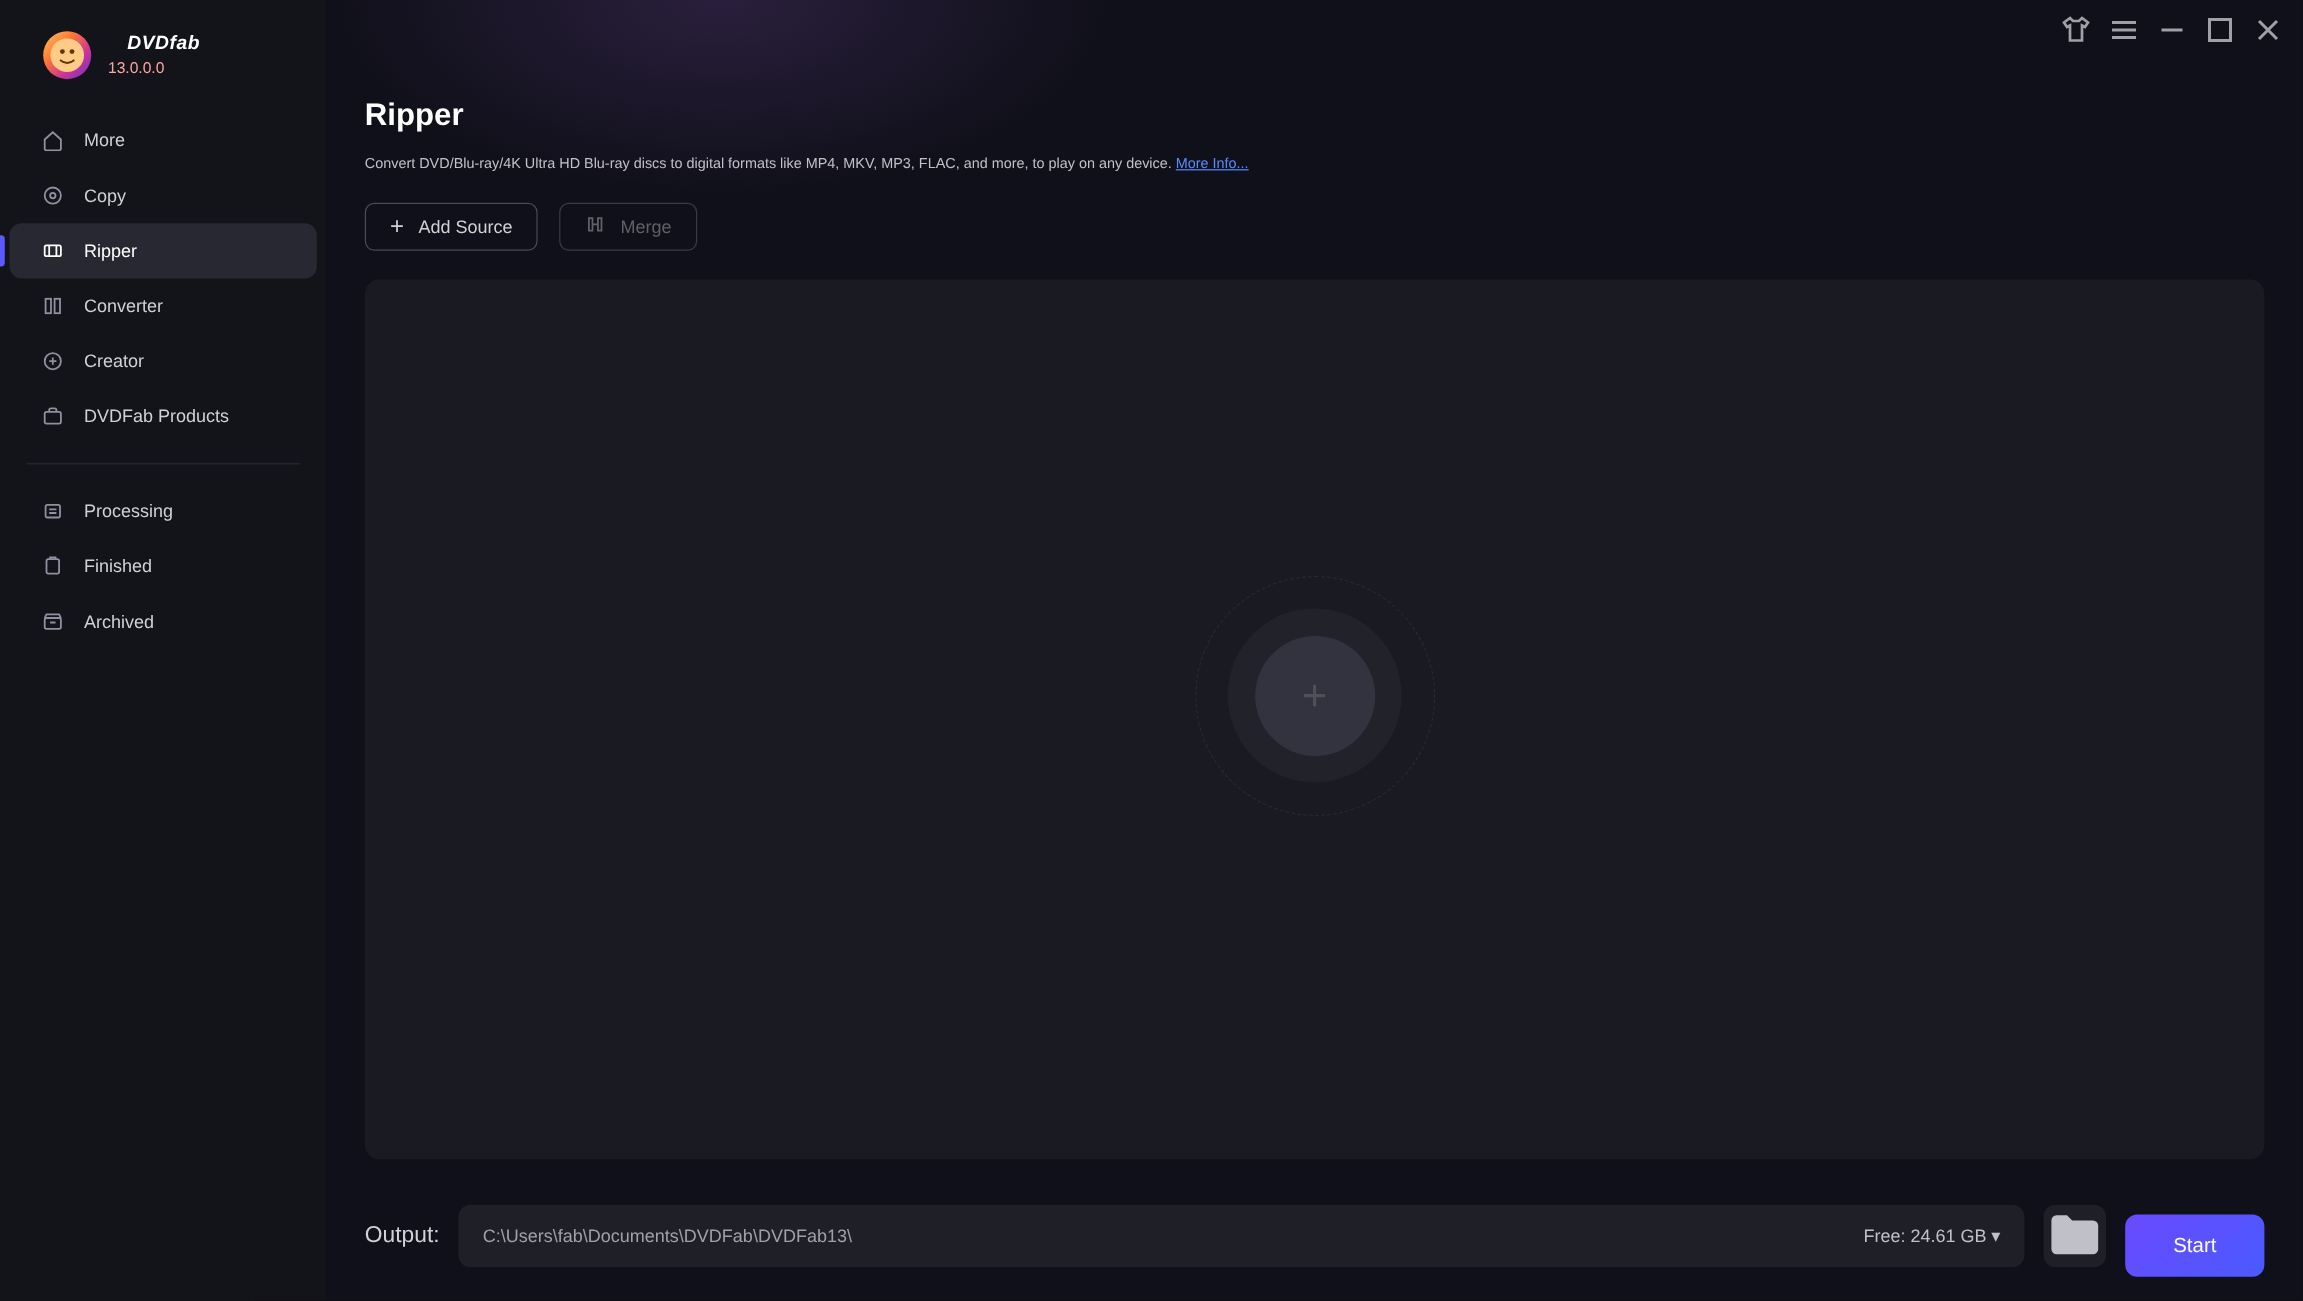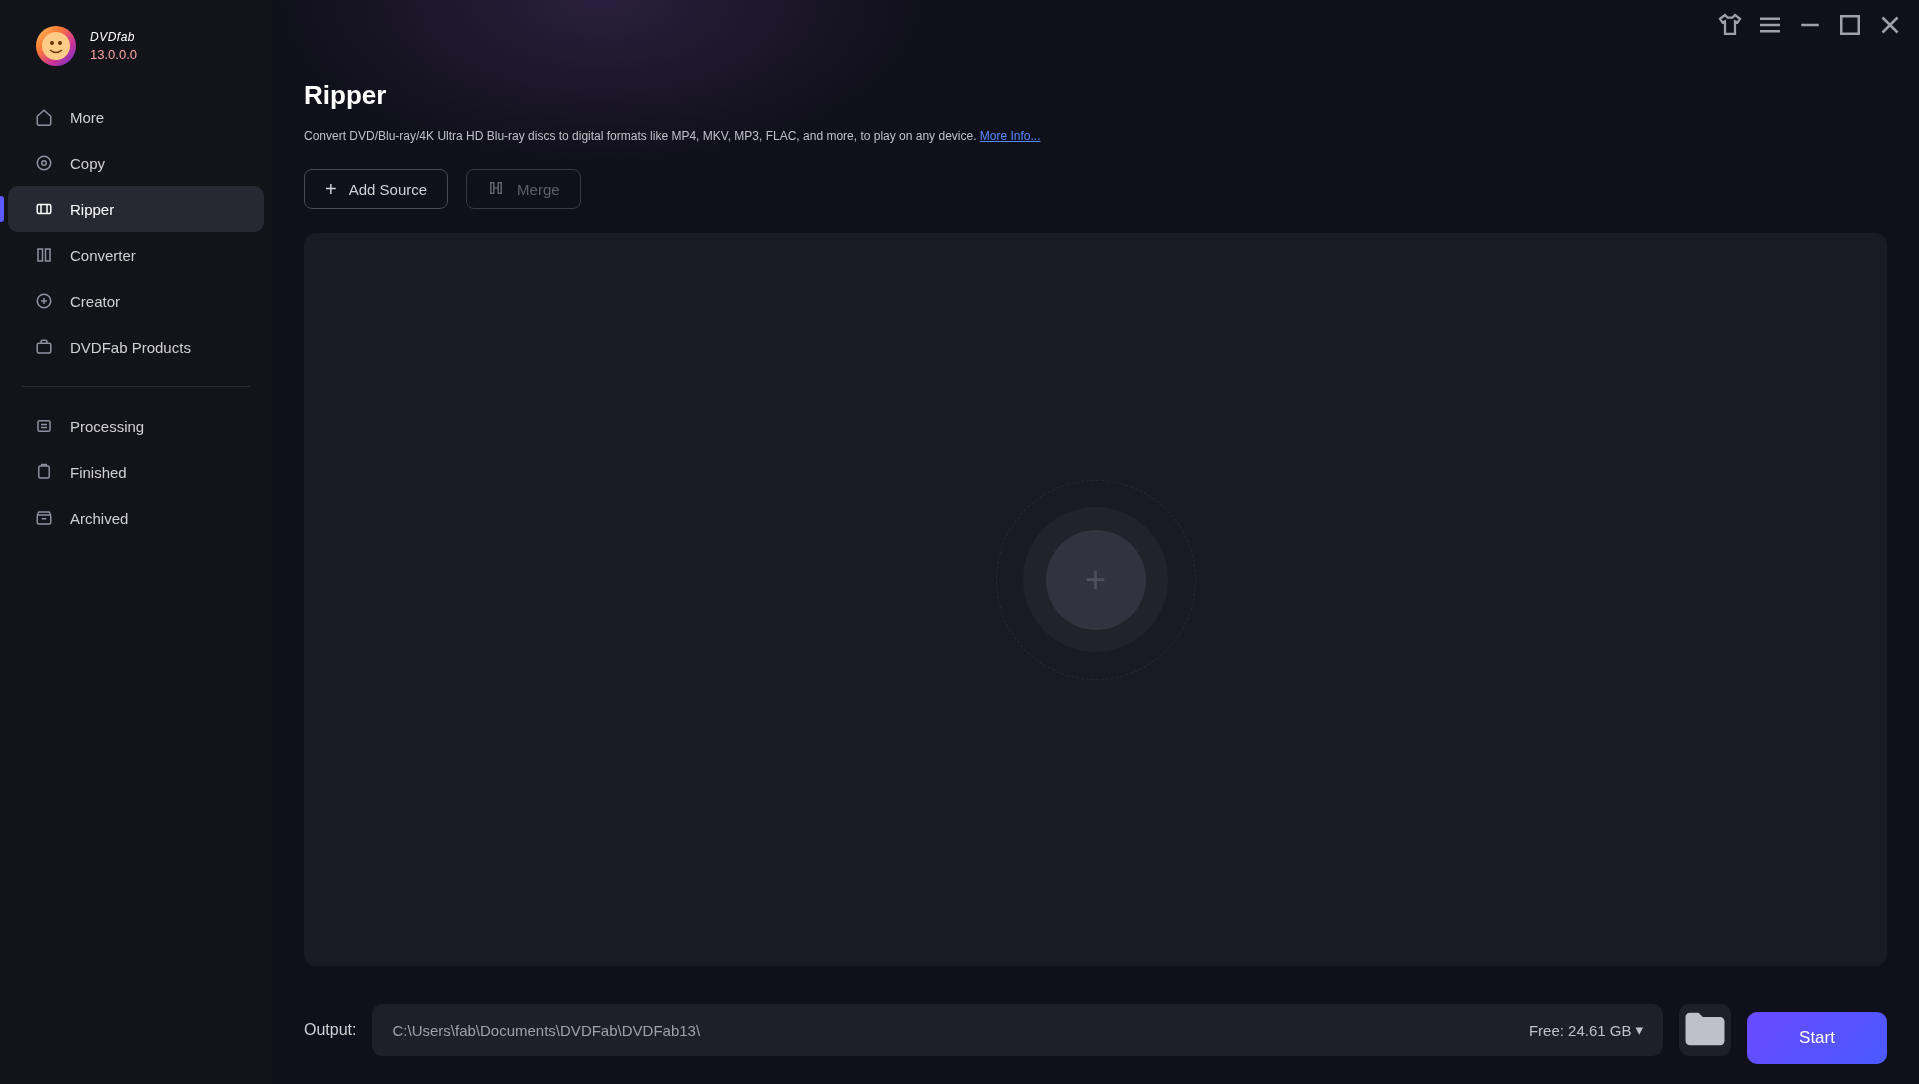--- a/index.html
+++ b/index.html
@@ -44,24 +44,25 @@
       align-items: center;
       justify-content: center;
     }
     
     .logo-text-group {
       display: flex;
       flex-direction: column;
     }
     
     .logo-name {
-      font-size: 12px;
-      font-weight: 400;
+      font-size: 16px;
+      font-weight: 700;
       font-style: italic;
       letter-spacing: 0.5px;
+      margin-left: 16px;
     }
     
     .logo-version {
       font-size: 13px;
       color: #fca5a5;
       margin-top: 3px;
     }
     
     .nav-section {
       display: flex;
@@ -250,21 +251,21 @@
       color: #c0c0c8;
     }
     
     .output-bar {
       display: flex;
       align-items: center;
       gap: 16px;
     }
     
     .output-label {
-      font-size: 16px;
+      font-size: 19px;
       color: #d0d0d5;
     }
     
     .output-path-box {
       flex: 1;
       height: 52px;
       background: #1f1f28;
       border-radius: 10px;
       display: flex;
       align-items: center;
@@ -291,21 +292,21 @@
       background: #1f1f28;
       border-radius: 10px;
       display: flex;
       align-items: center;
       justify-content: center;
       cursor: pointer;
       color: #c0c0c8;
     }
     
     .start-btn {
-      width: 140px;
+      width: 116px;
       height: 52px;
       background: linear-gradient(135deg, #6a4aff, #4a5aff);
       border: none;
       border-radius: 10px;
       color: #ffffff;
       font-size: 17px;
       cursor: pointer;
       margin-top: 16px;
     }
     

